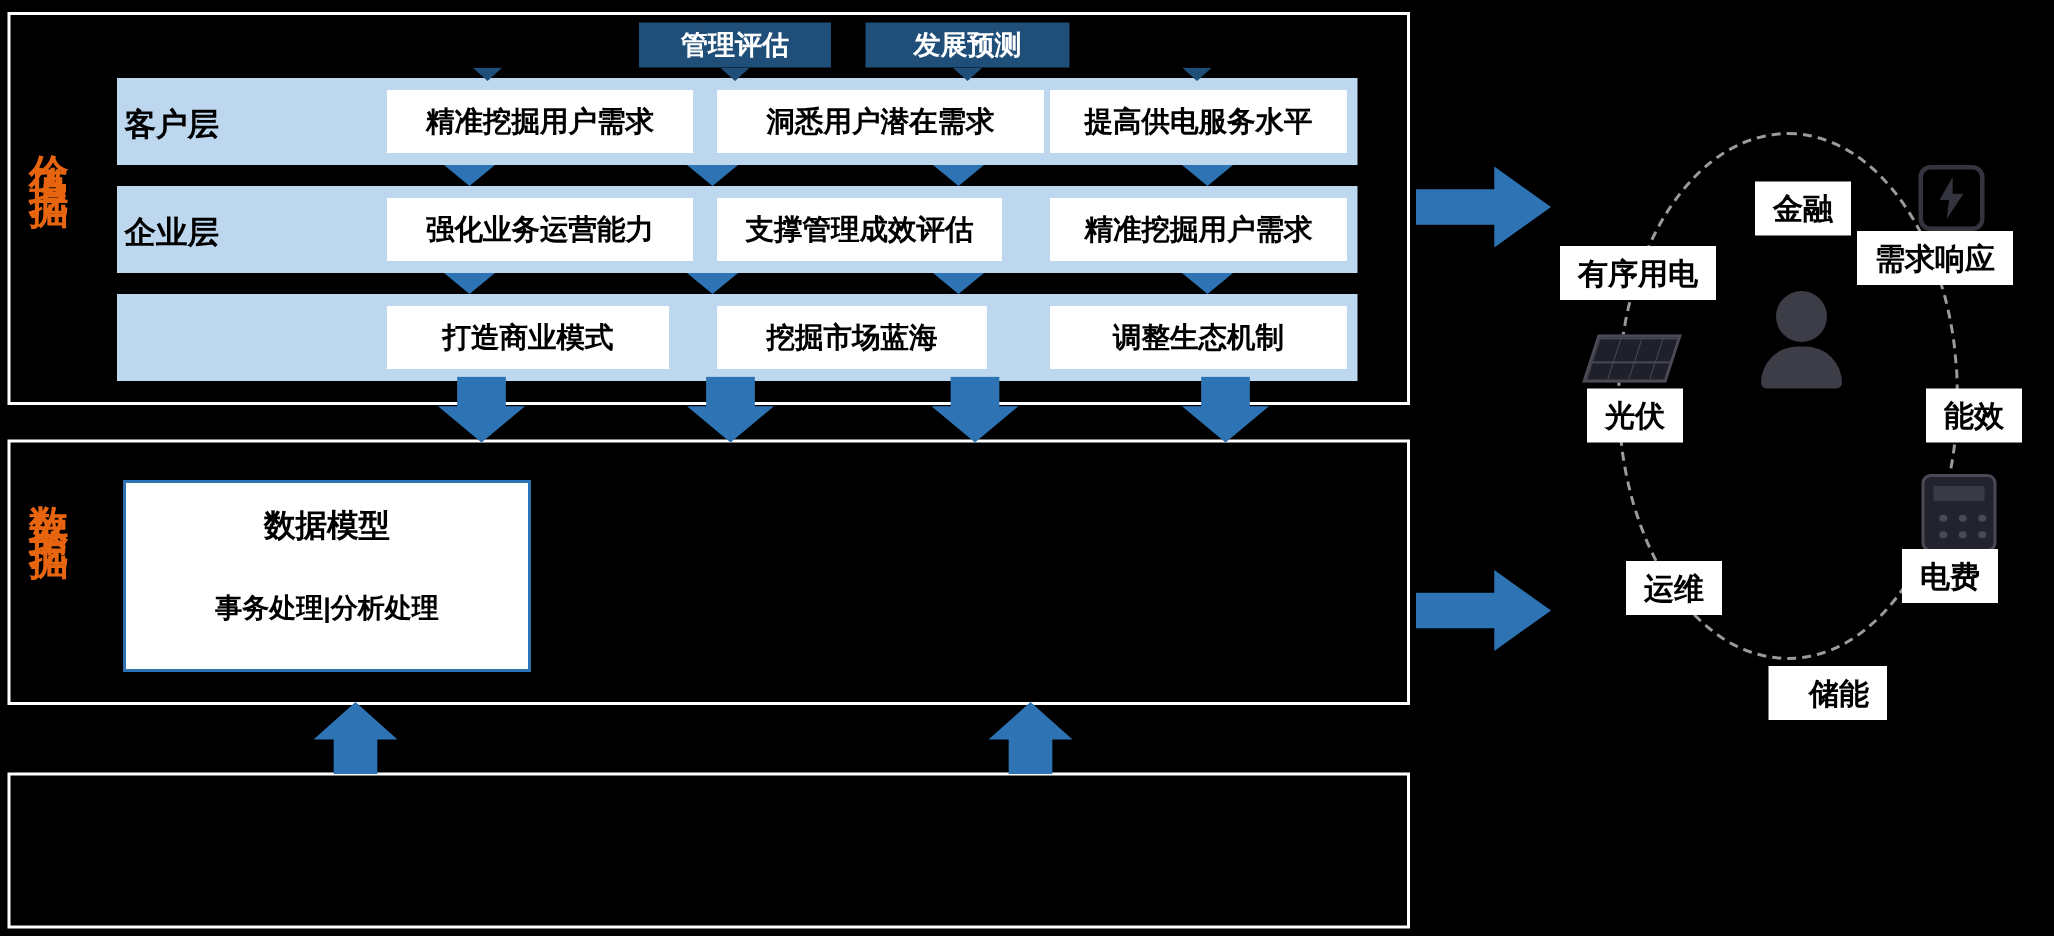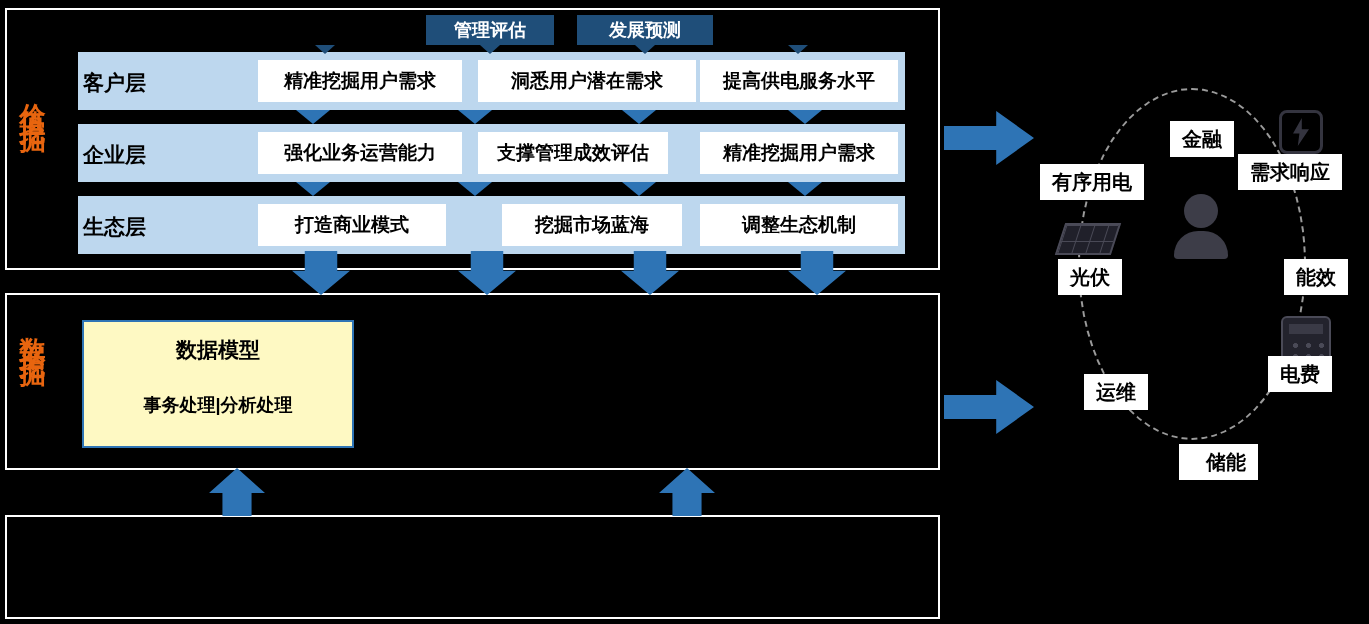--- a/index.html
+++ b/index.html
@@ -27,21 +27,21 @@
     clip-path:polygon(0 0,100% 0,50% 100%); z-index:3; }
   .chev { position:absolute; width:34px; height:14px; background:#2E74B5;
     clip-path:polygon(0 0,100% 0,50% 100%); z-index:3; }
   .darr { position:absolute; width:58px; height:44px; background:#2E74B5;
     clip-path:polygon(22% 0,78% 0,78% 45%,100% 45%,50% 100%,0 45%,22% 45%); z-index:6; }
   .uarr { position:absolute; width:56px; height:48px; background:#2E74B5;
     clip-path:polygon(50% 0,100% 52%,76% 52%,76% 100%,24% 100%,24% 52%,0 52%); z-index:6; }
   .rarr { position:absolute; width:90px; height:54px; background:#2E74B5;
     clip-path:polygon(0 28%,58% 28%,58% 0,100% 50%,58% 100%,58% 72%,0 72%); z-index:6; }
   .mbox {
-    position:absolute; top:320px; height:128px; background:#fef9c3; border:2px solid #2E74B5;
+    position:absolute; top:320px; height:128px; background:#ffffff; border:2px solid #2E74B5;
     display:flex; flex-direction:column; align-items:center; padding-top:14px; z-index:2;
   }
   .mtitle { font-size:21px; font-weight:bold; }
   .mlines { flex:1; display:flex; flex-direction:column; justify-content:center; gap:5px; }
   .mline { font-size:18px; font-weight:bold; text-align:center; }
   .ellipse { position:absolute; left:1078px; top:88px; width:228px; height:352px;
     border:2px dashed #9b9b9b; border-radius:50%; z-index:1; }
   .elabel {
     position:absolute; background:#fff; color:#000; font-weight:bold; font-size:20px;
     height:36px; display:flex; align-items:center; justify-content:center; padding:0 12px; z-index:4;
@@ -104,23 +104,22 @@
   <div class="cell" style="left:258px;top:132px;width:204px;">强化业务运营能力</div>
   <div class="cell" style="left:478px;top:132px;width:190px;">支撑管理成效评估</div>
   <div class="cell" style="left:700px;top:132px;width:198px;">精准挖掘用户需求</div>
 
   <div class="chev" style="left:296px;top:182px;"></div>
   <div class="chev" style="left:458px;top:182px;"></div>
   <div class="chev" style="left:622px;top:182px;"></div>
   <div class="chev" style="left:788px;top:182px;"></div>
 
   <div class="band" style="top:196px;"></div>
-  <div class="rowlabel" style="top:213px;">生态层</div>
   <div class="cell" style="left:258px;top:204px;width:188px;">打造商业模式</div>
-  <div class="cell" style="left:502px;top:204px;width:180px;">挖掘市场蓝海</div>
+  <div class="cell" style="left:478px;top:204px;width:180px;">挖掘市场蓝海</div>
   <div class="cell" style="left:700px;top:204px;width:198px;">调整生态机制</div>
 
   <div class="darr" style="left:292px;top:251px;"></div>
   <div class="darr" style="left:458px;top:251px;"></div>
   <div class="darr" style="left:621px;top:251px;"></div>
   <div class="darr" style="left:788px;top:251px;"></div>
 
   <div class="panel" style="left:5px;top:293px;width:935px;height:177px;"></div>
   <div class="vlabel" style="left:16px;top:316px;">数据挖掘</div>
 
@@ -156,16 +155,16 @@
     <div class="screen"></div>
     <div class="keys"></div>
   </div>
 
   <div class="elabel" style="left:1170px;top:104px;margin-top:17px;">金融</div>
   <div class="elabel" style="left:1238px;top:154px;">需求响应</div>
   <div class="elabel" style="left:1040px;top:164px;">有序用电</div>
   <div class="elabel" style="left:1058px;top:259px;">光伏</div>
   <div class="elabel" style="left:1284px;top:259px;">能效</div>
   <div class="elabel" style="left:1084px;top:374px;">运维</div>
-  <div class="elabel" style="left:1268px;top:356px;">电费</div>
+  <div class="elabel" style="left:1268px;top:366px;">电费</div>
   <div class="elabel" style="left:1179px;top:444px;padding-left:27px;">储能</div>
 
 </div>
 
 </body></html>

